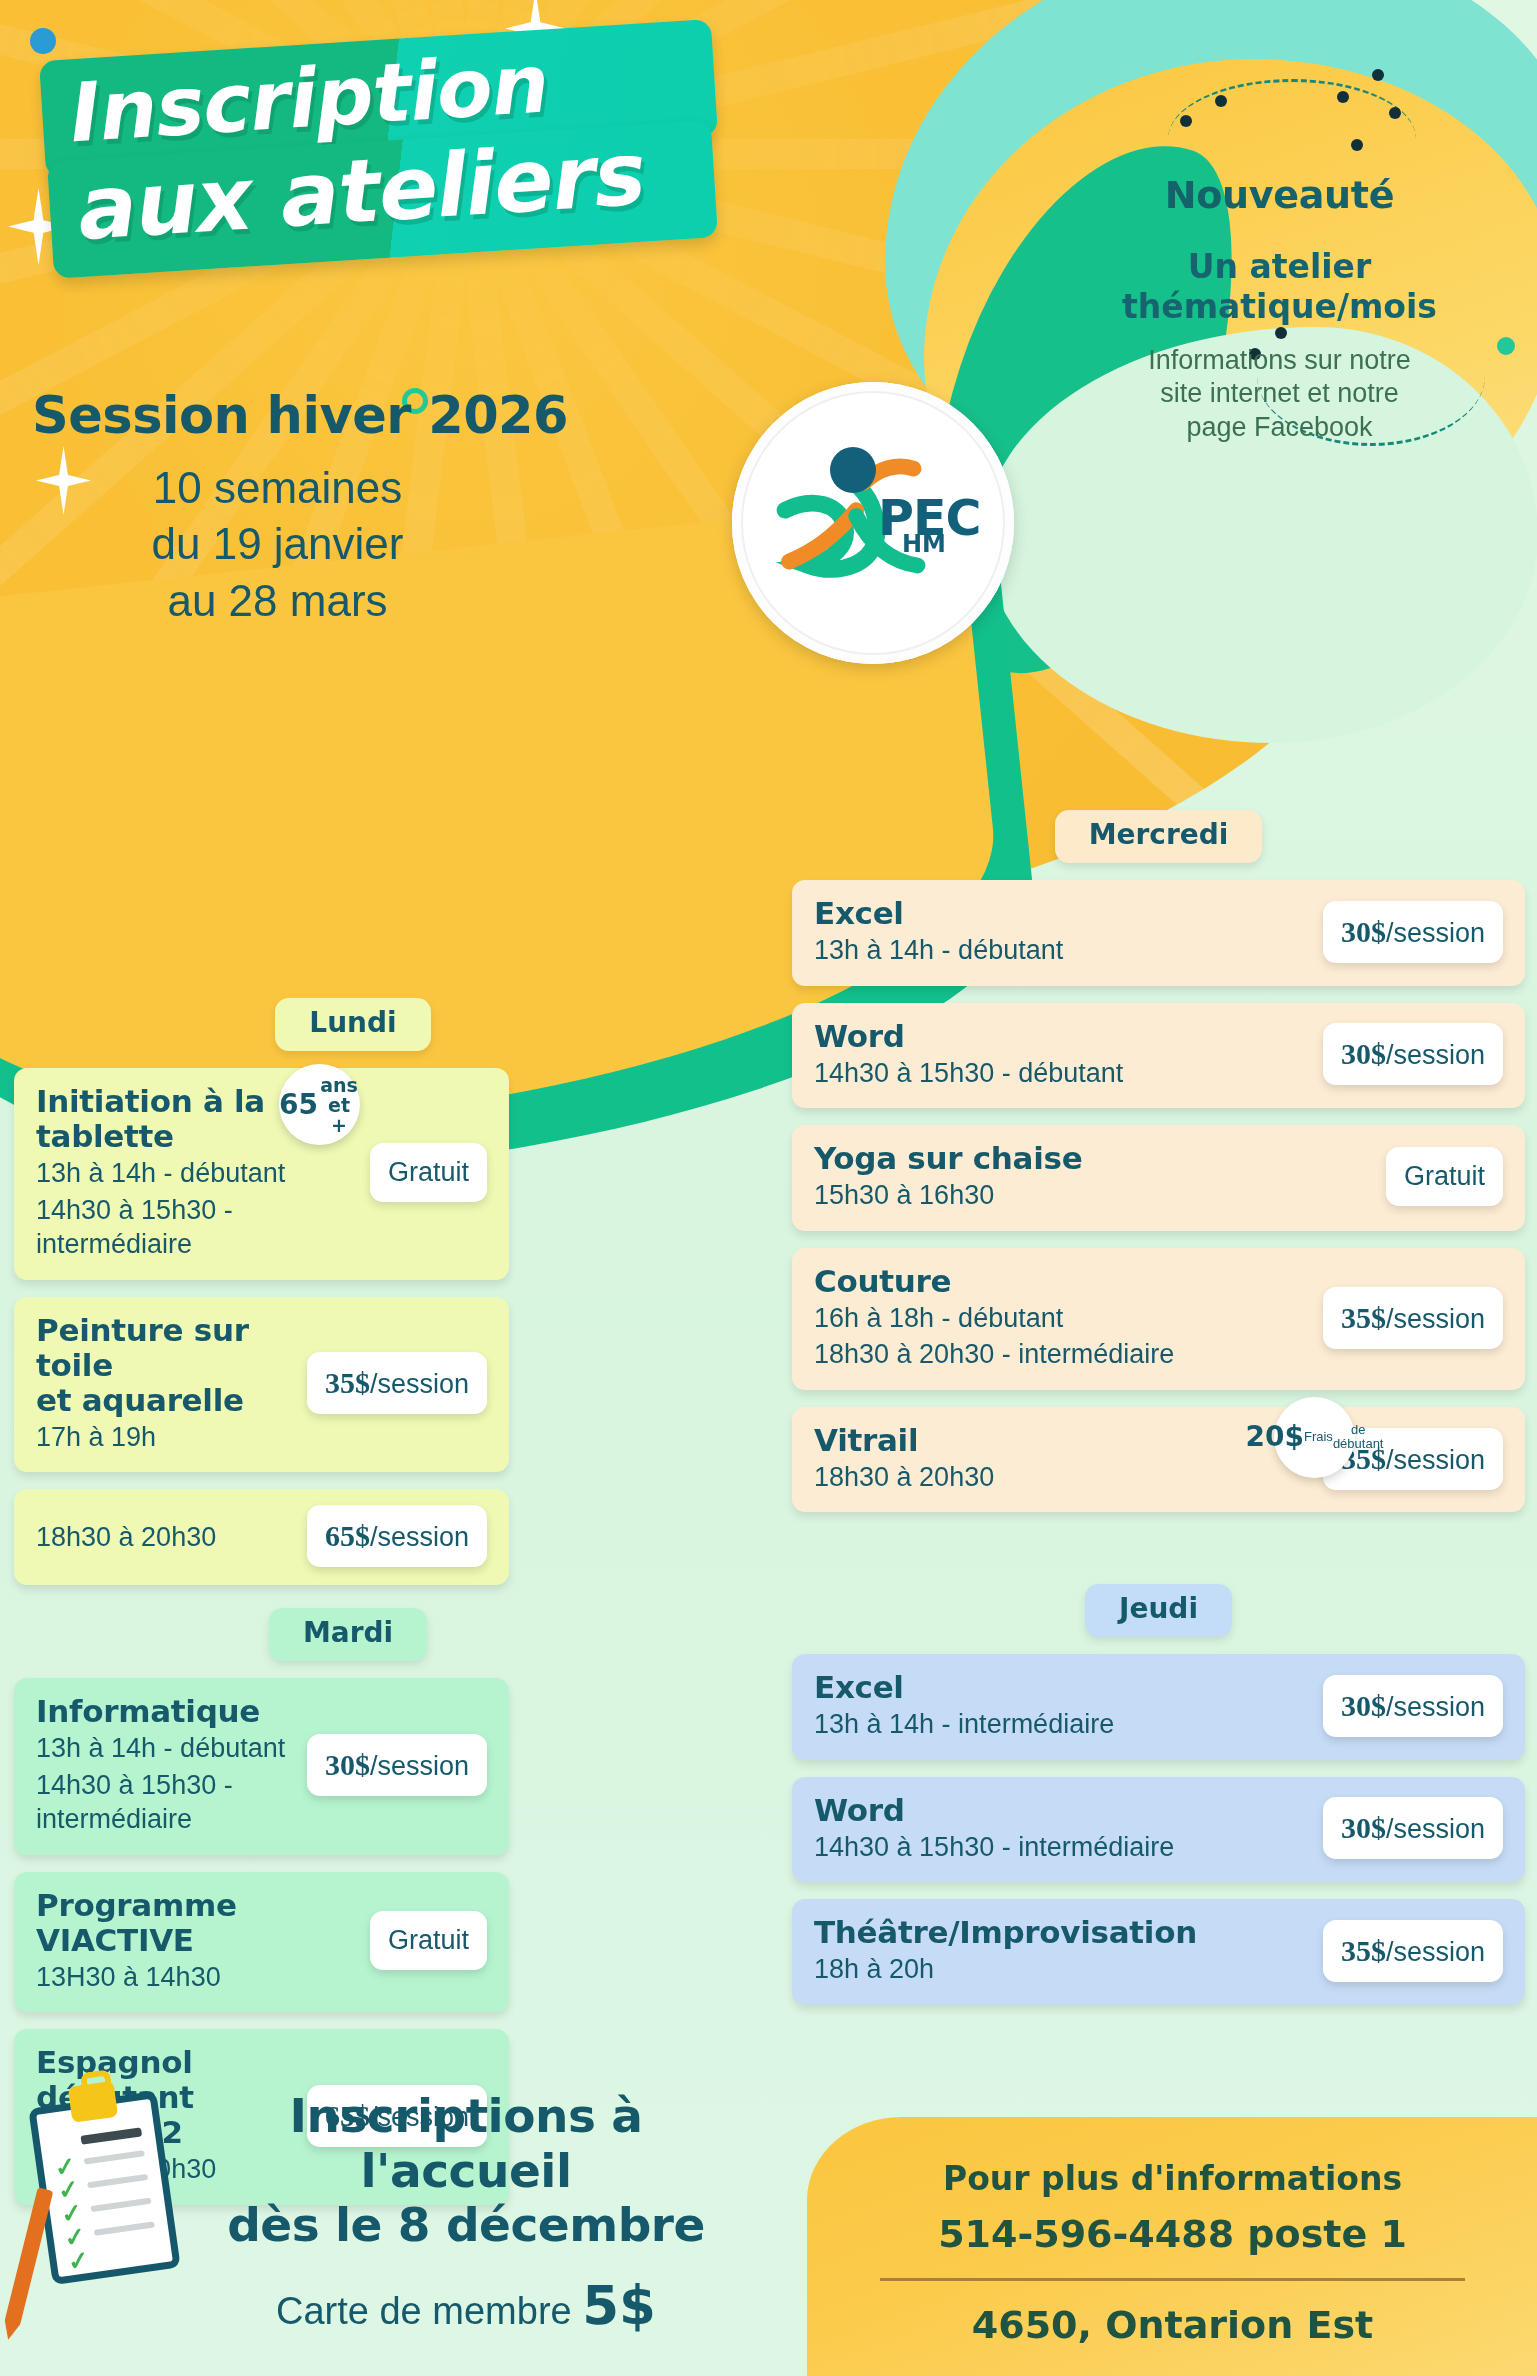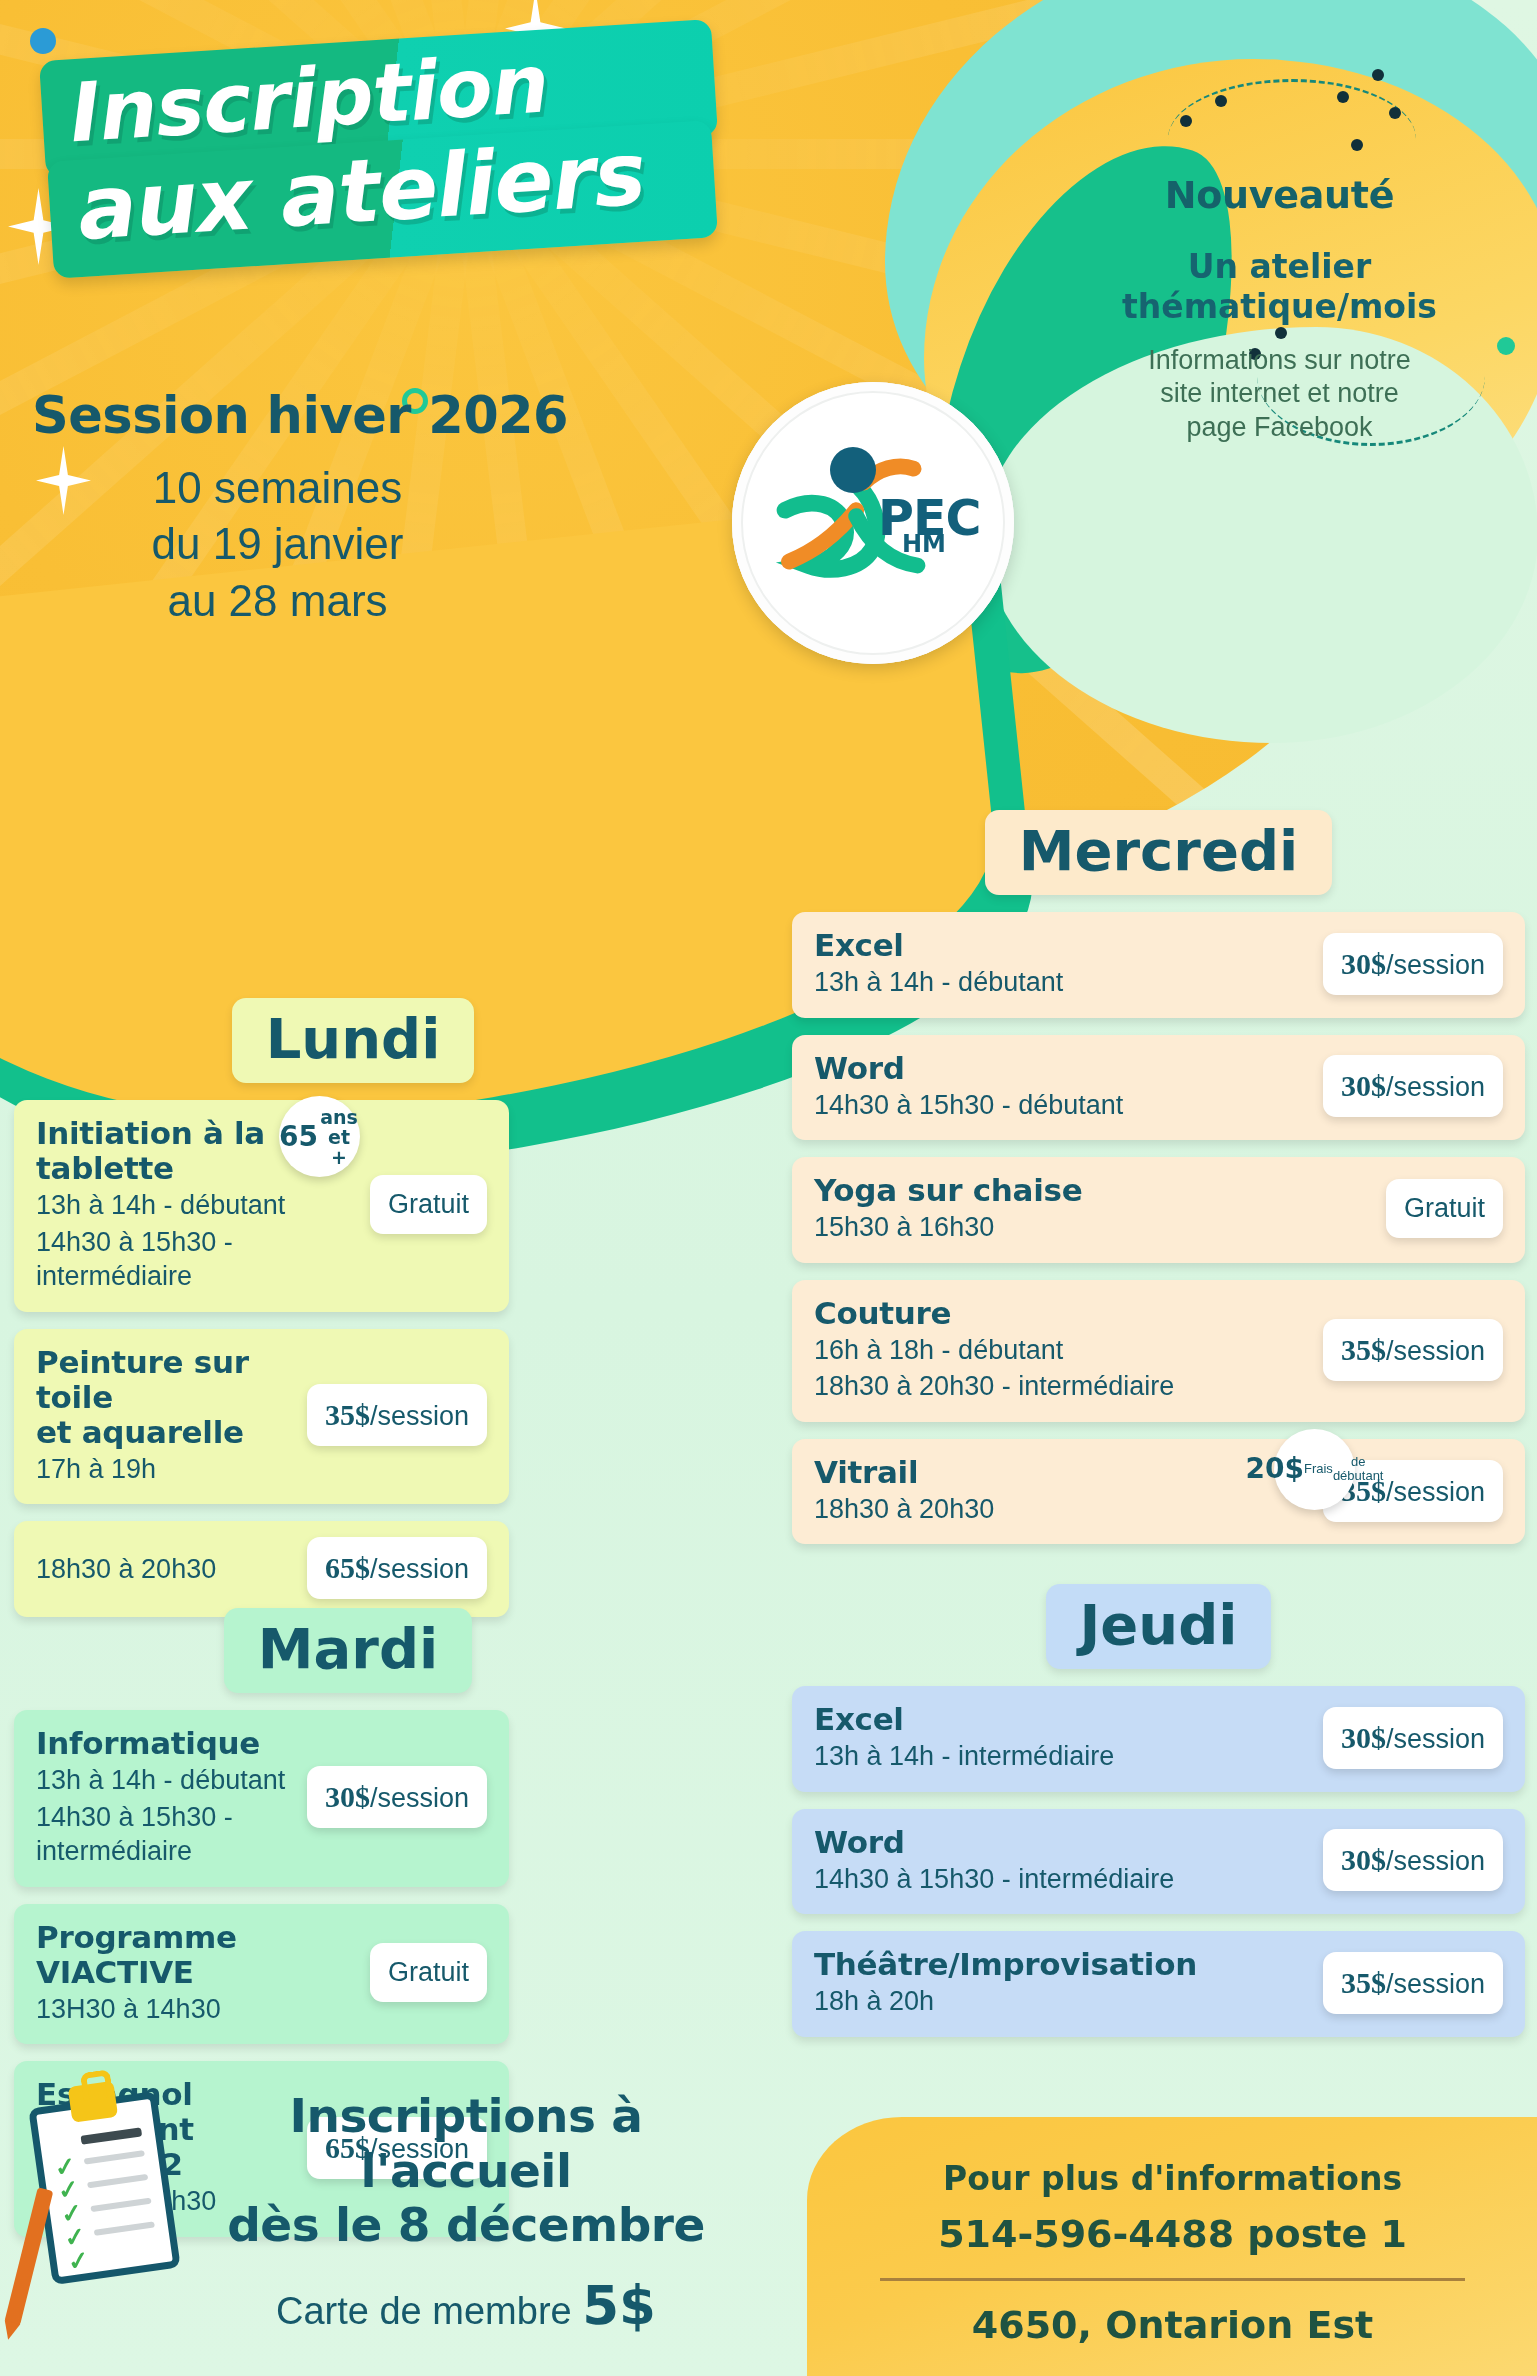--- a/index.html
+++ b/index.html
@@ -142,21 +142,21 @@
   .logo-txt-pec { position: absolute; left: 109px; top: 51px; font-family: "DejaVu Sans", sans-serif; font-size: 49px; font-weight: 800; color: #13607b; letter-spacing: -1px; }
   .logo-txt-hm  { position: absolute; left: 133px; top: 91px; font-family: "DejaVu Sans", sans-serif; font-size: 24px; font-weight: 800; color: #13607b; }
 
   
   .day-col { position: absolute; }
   .day-pill {
     display: inline-block;
     padding: 8px 34px 12px;
     border-radius: 14px;
     font-family: "DejaVu Sans", sans-serif;
-    font-size: 56px; font-weight: 800; color: #16596b;
+    font-size: 28px; font-weight: 800; color: #16596b;
     box-shadow: 0 4px 8px rgba(0,0,0,.10);
   }
   .pill-lundi    { background: #eff9b4; }
   .pill-mardi    { background: #b6f4cf; }
   .pill-mercredi { background: #fdeacb; }
   .pill-jeudi    { background: #c3dcf7; }
 
   .card {
     position: relative;
     border-radius: 13px;

